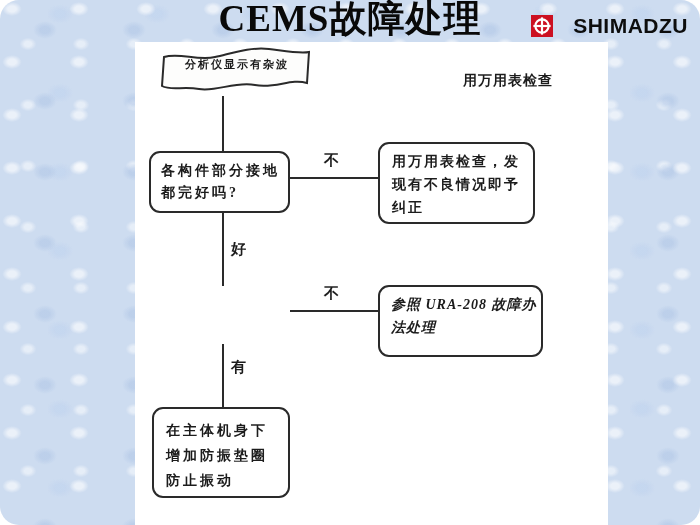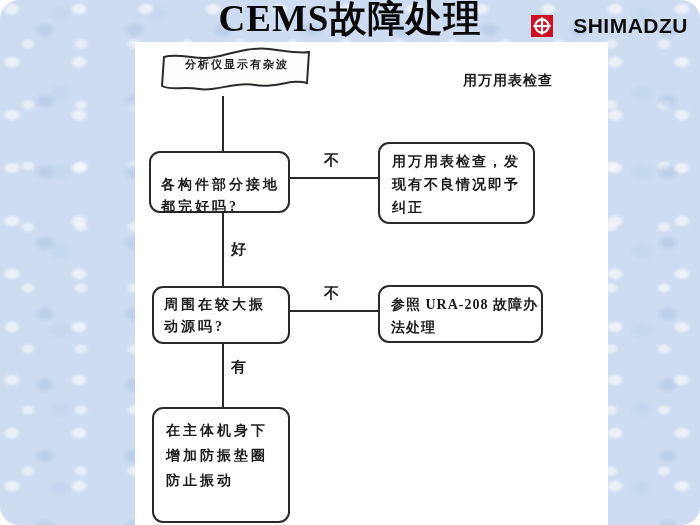--- a/index.html
+++ b/index.html
@@ -45,25 +45,25 @@
   .doc-text{
     position:absolute;left:0;top:13px;width:100%;text-align:center;
     font-size:11px;font-weight:bold;letter-spacing:2px;white-space:nowrap;
   }
   .fbox{
     position:absolute;box-sizing:border-box;
     border:2px solid #2a2a2a;border-radius:11px;background:#fff;
     font-size:14px;font-weight:bold;letter-spacing:3px;
     white-space:pre-line;
   }
-  .q1{left:14px;top:109px;width:141px;height:62px;padding:21px 0 0 10px;line-height:22px;}
+  .q1{left:14px;top:109px;width:141px;height:62px;padding:7px 0 0 10px;line-height:22px;}
   .a1{left:243px;top:100px;width:157px;height:82px;padding:6px 0 4px 12px;line-height:23px;letter-spacing:2px;}
   .q2{left:17px;top:244px;width:138px;height:58px;padding:6px 0 0 10px;line-height:22px;}
-  .a2{left:243px;top:243px;width:165px;height:58px;padding:6px 0 12px 11px;line-height:23px;letter-spacing:1px;}
-  .end{left:17px;top:365px;width:138px;height:116px;padding:9px 0 0 12px;line-height:25px;}
+  .a2{left:243px;top:243px;width:165px;height:72px;padding:6px 0 12px 11px;line-height:23px;letter-spacing:1px;font-style:italic;}
+  .end{left:17px;top:365px;width:138px;height:91px;padding:9px 0 0 12px;line-height:25px;}
   .vline{position:absolute;width:2px;background:#2a2a2a;}
   .hline{position:absolute;height:2px;background:#2a2a2a;}
   .v1{left:87px;top:54px;height:55px;}
   .v2{left:87px;top:171px;height:73px;}
   .v3{left:87px;top:302px;height:63px;}
   .h1{left:155px;top:135px;width:88px;}
   .h2{left:155px;top:268px;width:88px;}
   .edge{
     position:absolute;font-size:15px;font-weight:bold;white-space:nowrap;
   }
@@ -108,22 +108,20 @@
     <span class="edge no1">不</span>
     <div class="hline h1"></div>
 
     <div class="fbox a1">用万用表检查，发
 现有不良情况即予
 纠正</div>
 
     <span class="edge ok1">好</span>
     <div class="vline v2"></div>
 
-    <div class="fbox q2">周围在较大振
-动源吗?</div>
 
     <span class="edge no2">不</span>
     <div class="hline h2"></div>
 
     <div class="fbox a2">参照 URA-208 故障办
 法处理</div>
 
     <span class="edge yes1">有</span>
     <div class="vline v3"></div>
 

